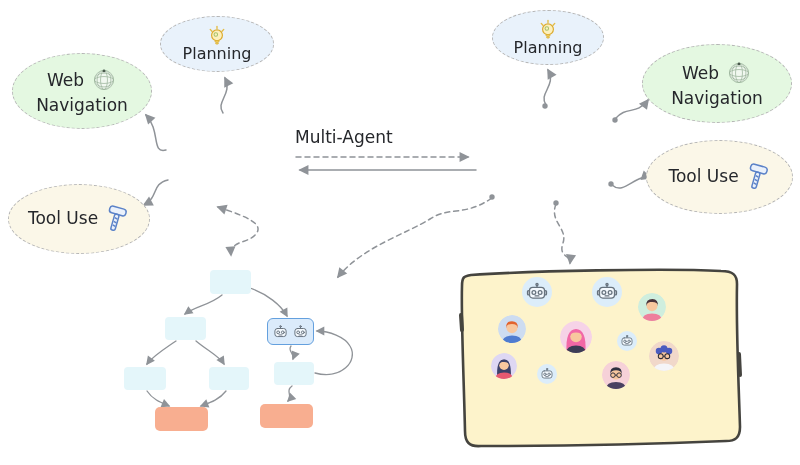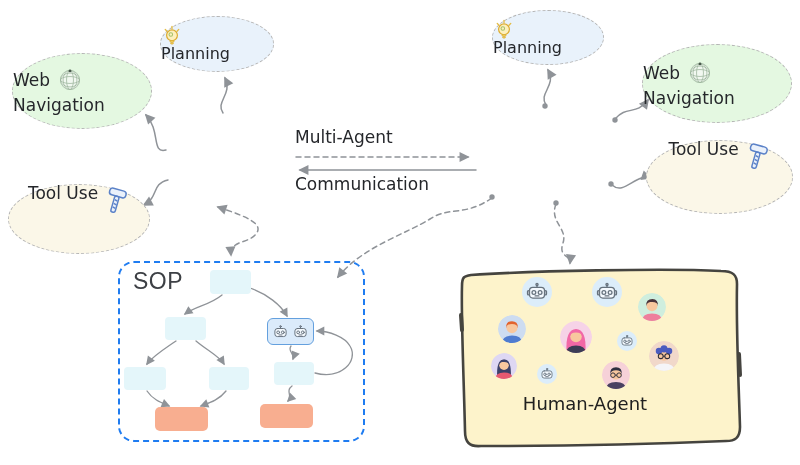--- a/index.html
+++ b/index.html
@@ -10,21 +10,21 @@
   .wires{position:absolute;left:0;top:0;z-index:1;}
   .wire{stroke:var(--wire-gray,#8f9398);stroke-width:1.5;fill:none;stroke-linecap:round;}
   .thin{stroke-width:1.3;}
   .dashw{stroke-dasharray:5 4;}
   .dot{fill:var(--wire-gray,#8f9398);stroke:none;}
   .ahf{fill:var(--wire-gray,#8f9398);}
   .sheet{fill:var(--human-bg,#fdf3cb);stroke:var(--human-border,#45443f);stroke-width:2.6;stroke-linejoin:round;}
   .sheet-nub{stroke:var(--human-border,#45443f);stroke-width:4;stroke-linecap:round;}
   
   .cloud{position:absolute;z-index:2;border:1.6px dashed var(--cloud-border,#b5b5b5);
-         border-radius:50%;display:flex;justify-content:center;}
+         border-radius:50%;display:flex;align-items:center;justify-content:center;}
   .cloud.planning{background:var(--planning-bg,#e9f2fb);flex-direction:column;}
   .cloud.webnav{background:var(--webnav-bg,#e4f8e1);flex-direction:column;}
   .cloud.tooluse{background:var(--tooluse-bg,#fbf7e8);flex-direction:row;gap:4px;}
   .cloud-label{font-size:16px;line-height:1.05;white-space:nowrap;}
   .webnav .row1{display:flex;align-items:center;gap:7px;font-size:17px;}
   .webnav .row2{font-size:17px;margin-top:2px;}
   .tooluse .cloud-label{font-size:17px;}
   .planning .cloud-label{margin-top:-3px;}
   
   .agent{position:absolute;z-index:2;background:var(--agent-bg,#edebf8);
@@ -215,25 +215,21 @@
         <line x1="13.4" y1="16" x2="16.4" y2="16.8"></line>
         <line x1="13.4" y1="20" x2="16.4" y2="20.8"></line>
         <line x1="13.4" y1="24" x2="16.4" y2="24.8"></line>
       </g>
     </svg>
   </div>
 
 
 
   <div class="commlabel" style="left:295px;top:127px;">Multi-Agent</div>
-  <div class="commlabel" style="left:295px;top:174px;">Communication</div>
-
-  <div class="sop" style="left:118px;top:261px;width:247px;height:181px;">
-    <div class="sop-label">SOP</div>
-  </div>
+
   <div class="fnode" style="left:210px;top:270px;width:41px;height:24px;"></div>
   <div class="fnode" style="left:165px;top:317px;width:41px;height:23px;"></div>
   <div class="fnode robots" style="left:267px;top:318px;width:47px;height:27px;">
     <svg width="17" height="14" viewBox="0 0 24 20">
       <g class="robot-mini">
           <circle cx="12" cy="2" r="1.1"></circle>
           <line x1="12" y1="3" x2="12" y2="5"></line>
           <rect x="4" y="5" width="16" height="11.5" rx="3.5"></rect>
           <circle cx="8.7" cy="10.5" r="2"></circle>
           <circle cx="15.3" cy="10.5" r="2"></circle>
@@ -250,21 +246,20 @@
           <line x1="10" y1="14.2" x2="14" y2="14.2"></line>
         </g>
     </svg>
   </div>
   <div class="fnode" style="left:124px;top:367px;width:42px;height:23px;"></div>
   <div class="fnode" style="left:209px;top:367px;width:40px;height:23px;"></div>
   <div class="fnode" style="left:274px;top:362px;width:40px;height:23px;"></div>
   <div class="fnode orange" style="left:155px;top:407px;width:53px;height:24px;"></div>
   <div class="fnode orange" style="left:260px;top:404px;width:53px;height:24px;"></div>
 
-  <div class="human-title" style="left:470px;top:393px;">Human-Agent</div>
 
   <div class="av" style="left:522px;top:277px;">
     <svg width="30" height="30" viewBox="0 0 32 32">
         <circle class="rob-bg" cx="16" cy="16" r="16"></circle>
       <g class="robot-mini" transform="translate(4,6)">
           <circle cx="12" cy="2" r="1.1"></circle>
           <line x1="12" y1="3" x2="12" y2="5"></line>
           <rect x="4" y="5" width="16" height="11.5" rx="3.5"></rect>
           <rect x="1.9" y="8.5" width="1.9" height="4.6" rx="0.9"></rect>
           <rect x="20.2" y="8.5" width="1.9" height="4.6" rx="0.9"></rect>

